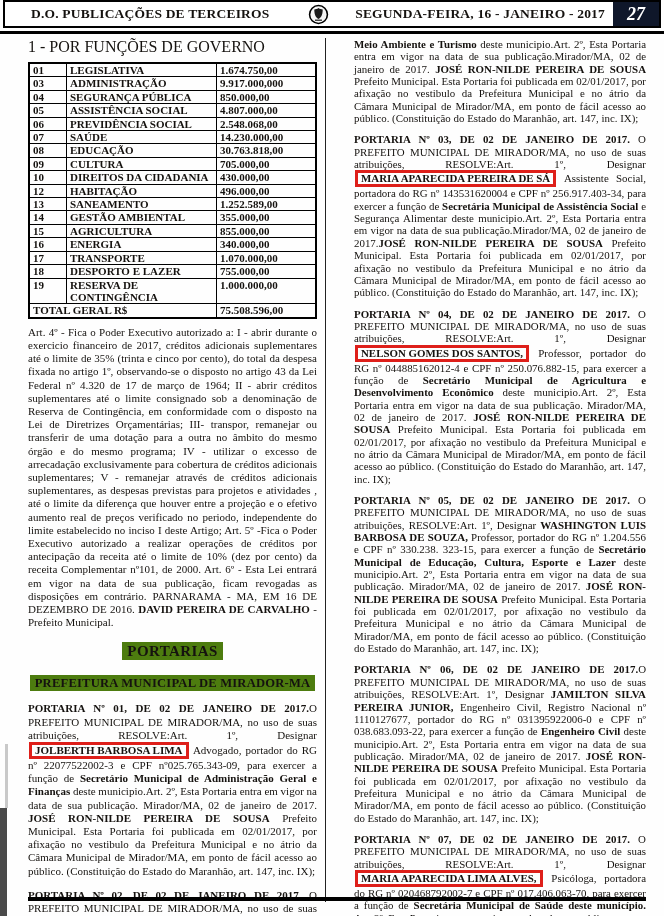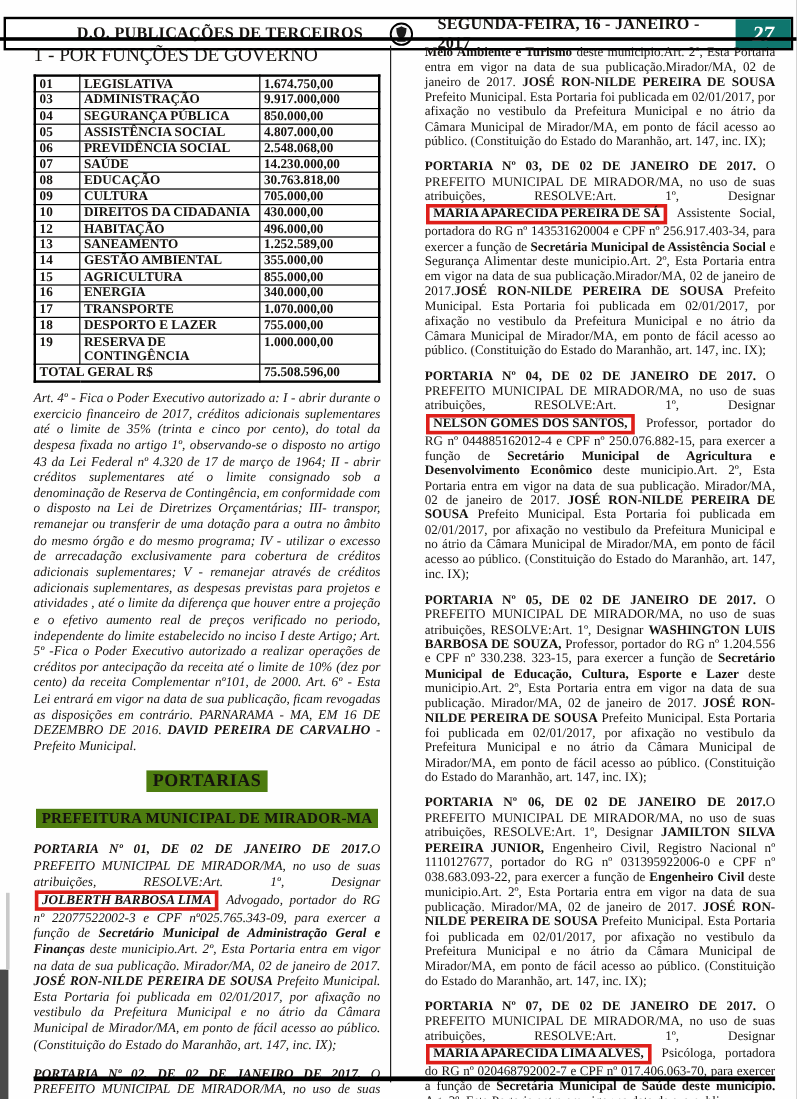--- a/index.html
+++ b/index.html
@@ -3,30 +3,30 @@
 <meta charset="utf-8">
 <style>
   html,body{margin:0;padding:0;background:#888;}
   .page{
     position:relative;width:664px;height:916px;background:#fefefe;
     font-family:"Liberation Serif","DejaVu Serif",serif;color:#15120f;
     overflow:hidden;margin:0 auto;
   }
   
   .header-box{
-    position:absolute;top:14px;left:3px;right:3px;height:24px;
-    border:2px solid #000;display:flex;align-items:stretch;background:#fff;padding-left:33px;
+    position:absolute;top:0;left:3px;right:3px;height:24px;
+    border:2px solid #000;display:flex;align-items:stretch;background:#fff;
   }
   .header-left{flex:1;display:flex;align-items:center;padding-left:26px;
     font-weight:bold;font-size:13.5px;letter-spacing:.2px;}
   .header-emblem{width:60px;display:flex;align-items:center;justify-content:center;}
   .header-right{flex:1;display:flex;align-items:center;justify-content:flex-end;
     padding-right:8px;font-weight:bold;font-size:13.5px;letter-spacing:.2px;}
   .page-num-box{
-    width:46px;background:#0f766e;color:#fff;display:flex;align-items:center;justify-content:center;
+    width:46px;background:#0f172a;color:#fff;display:flex;align-items:center;justify-content:center;
     font-size:18px;font-weight:bold;font-style:italic;
   }
   .header-rule{position:absolute;top:31px;left:0;right:0;height:3px;background:#000;}
 
   
   .bottom-rule{position:absolute;left:28px;right:18px;top:897px;height:4px;background:#000;z-index:5;}
   .edge-artifact-dark{position:absolute;left:0;top:808px;width:7px;height:108px;background:#4a4a4a;}
   .edge-artifact-light{position:absolute;left:5px;top:744px;width:3px;height:64px;background:#c9c9c9;}
 
   
@@ -38,21 +38,21 @@
   .section-title{font-size:16px;font-weight:normal;margin:0 0 6px 0;}
   table.budget{width:100%;border-collapse:collapse;border:2px solid #000;
     font-weight:bold;font-size:11px;}
   table.budget td{border:1.5px solid #000;padding:0 3px;line-height:12.4px;vertical-align:top;}
   td.col-code{width:30px;text-align:left;padding-left:8px;}
   td.col-name{padding-left:6px;}
   td.col-value{width:92px;padding-left:5px;margin-left:32px;}
   tr.total-row td{font-weight:bold;}
 
   .para{margin:0;text-align:justify;}
-  .col-left .para{font-size:11px;line-height:13.2px;font-style:italic;}
+  .col-left .para{font-size:11px;line-height:13.2px;}
   .col-right .para{font-size:10.9px;line-height:12.35px;}
   .art4{margin-top:7px;}
   .heading-center{text-align:center;margin:13px 0 0 0;}
   .hl{background:#4d7c0f;font-weight:bold;padding:1px 5px;}
   .hl-lg{font-size:15px;letter-spacing:.4px;}
   .hl-sm{font-size:12.6px;letter-spacing:.2px;}
   .portaria{margin-top:11px;}
   .col-right .portaria{margin-top:9px;}
   .col-right .para.first{margin-top:0;}
 

